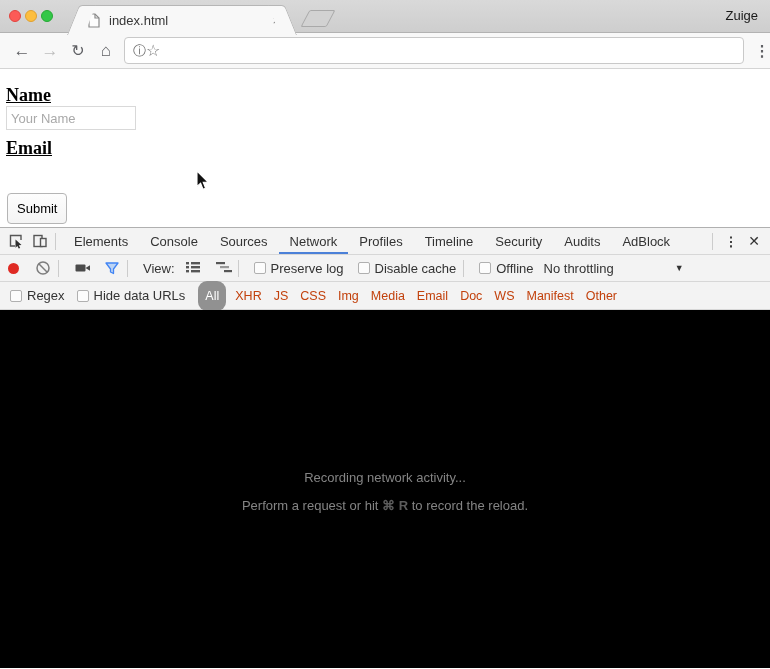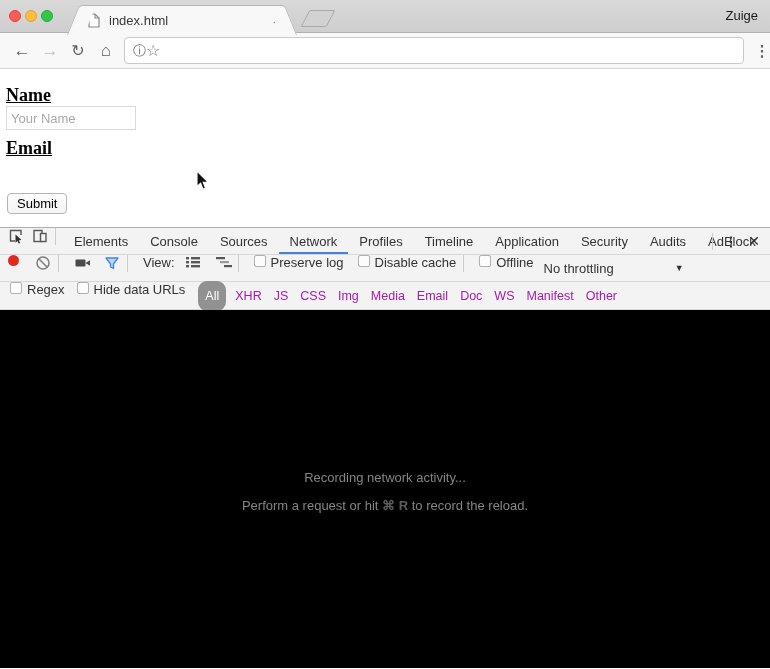--- a/index.html
+++ b/index.html
@@ -44,30 +44,30 @@
   .page { position:absolute; left:0; top:69px; width:770px; height:158px; background:#fff; }
   .field-label { position:absolute; left:6px; font-family:"Liberation Serif", serif; font-weight:bold;
     font-size:18px; color:#000;text-decoration:underline; }
   .lbl-name { top:16px; }
   .lbl-email { top:69px; }
   .txt-input { position:absolute; left:6px; width:130px; height:24px; border:1px solid #d9d9d9;
     font-size:13px; padding:0 4px; color:#000; background:#fff; font-family:"Liberation Sans",sans-serif; }
   .txt-input::placeholder { color:#a9a9a9; opacity:1; }
   .in-name { top:37px; }
   .in-email { top:90px; }
-  .submit-btn { position:absolute; left:7px; top:124px; height:21px; padding:0 9px;
+  .submit-btn { position:absolute; left:7px; top:124px; height:31px; padding:0 9px;
     font-size:13px; color:#000; background:linear-gradient(#fdfdfd,#f4f4f4);
     border:1px solid #b5b5b5; border-radius:4px; font-family:"Liberation Sans",sans-serif; }
 
   .cursor { position:absolute; left:195px; top:170px; z-index:50; }
 
   
   .devtools { position:absolute; left:0; top:227px; width:770px; height:442px;
     background:#fff; border-top:1px solid #b0b0b0; font-size:13px; color:#333; }
-  .dt-row { display:flex; background:#f3f3f3; border-bottom:1px solid #d7d7d7; }
+  .dt-row { display:flex; align-items:center; background:#f3f3f3; border-bottom:1px solid #d7d7d7; }
   .dt-tabbar { height:27px; position:relative; }
   .dt-icobtn { width:16px; height:16px; flex:0 0 auto; }
   .ml8 { margin-left:8px; } .ml10 { margin-left:10px; } .ml12 { margin-left:12px; } .ml14 { margin-left:14px; } .ml16 { margin-left:16px; }
   .vsep { width:1px; height:17px; background:#ccc; margin:0 7px; flex:0 0 auto; }
   .dt-tabs { display:flex; height:100%; align-items:center; }
   .dt-tab { padding:0 11px; height:100%; display:flex; align-items:center; color:#333; }
   .dt-tab.selected { box-shadow: inset 0 -2px 0 #4b80d8; }
   .dt-right { position:absolute; right:4px; top:0; height:100%; display:flex; align-items:center; }
   .dt-kebab { font-weight:bold; font-size:13px; color:#333; width:22px; text-align:center; }
   .dt-close { font-size:14px; color:#333; width:24px; text-align:center; }
@@ -77,21 +77,21 @@
   .cb { width:12px; height:12px; border:1px solid #b0b0b0; border-radius:2px; background:#fcfcfc; flex:0 0 auto; }
   .cb-label { margin-left:5px; color:#333; }
   .throttle-wrap { display:flex; align-items:center; width:140px; justify-content:space-between; }
   .dd-arrow { font-size:9px; color:#333; }
 
   .dt-filterbar { height:28px; }
   .filter-input { width:134px; height:19px; margin-left:7px; border:1px solid #ccc; background:#fff;
     font-size:12px; padding:0 5px; color:#333; font-family:"Liberation Sans",sans-serif; }
   .filter-input::placeholder { color:#aaa; opacity:1; }
   .res-types { display:flex; align-items:center; }
-  .res-type { padding:0 6px; color:#a21caf; font-size:12.5px; }
+  .res-type { padding:0 6px; color:#c2410c; font-size:12.5px; }
   .res-type.selected { background:#919191; color:#fff; border-radius:9px; padding:8px 7px; margin:0 3px; }
 
   .dt-content { position:relative; height:358px; background:#000000; }
   .msg { position:absolute; width:100%; text-align:center; color:#848484; font-size:13px; }
   .msg1 { top:160px; }
   .msg2 { top:188px; }
   .msg2 b { color:#5c5c5c; font-weight:bold; }
 
   svg { display:block; }
 </style>
@@ -160,21 +160,20 @@
       </span>
       <span class="vsep"></span>
       <div class="dt-tabs">
 
       <span class="dt-tab">Elements</span>
           <span class="dt-tab">Console</span>
           <span class="dt-tab">Sources</span>
           <span class="dt-tab selected">Network</span>
           <span class="dt-tab">Profiles</span>
           <span class="dt-tab">Timeline</span>
-          <span class="dt-tab">Application</span>
           <span class="dt-tab">Security</span>
           <span class="dt-tab">Audits</span>
           <span class="dt-tab">AdBlock</span>
         </div>
       <div class="dt-right">
         <span class="vsep"></span>
         <span class="dt-kebab">⋮</span>
         <span class="dt-close">✕</span>
       </div>
     </div>

